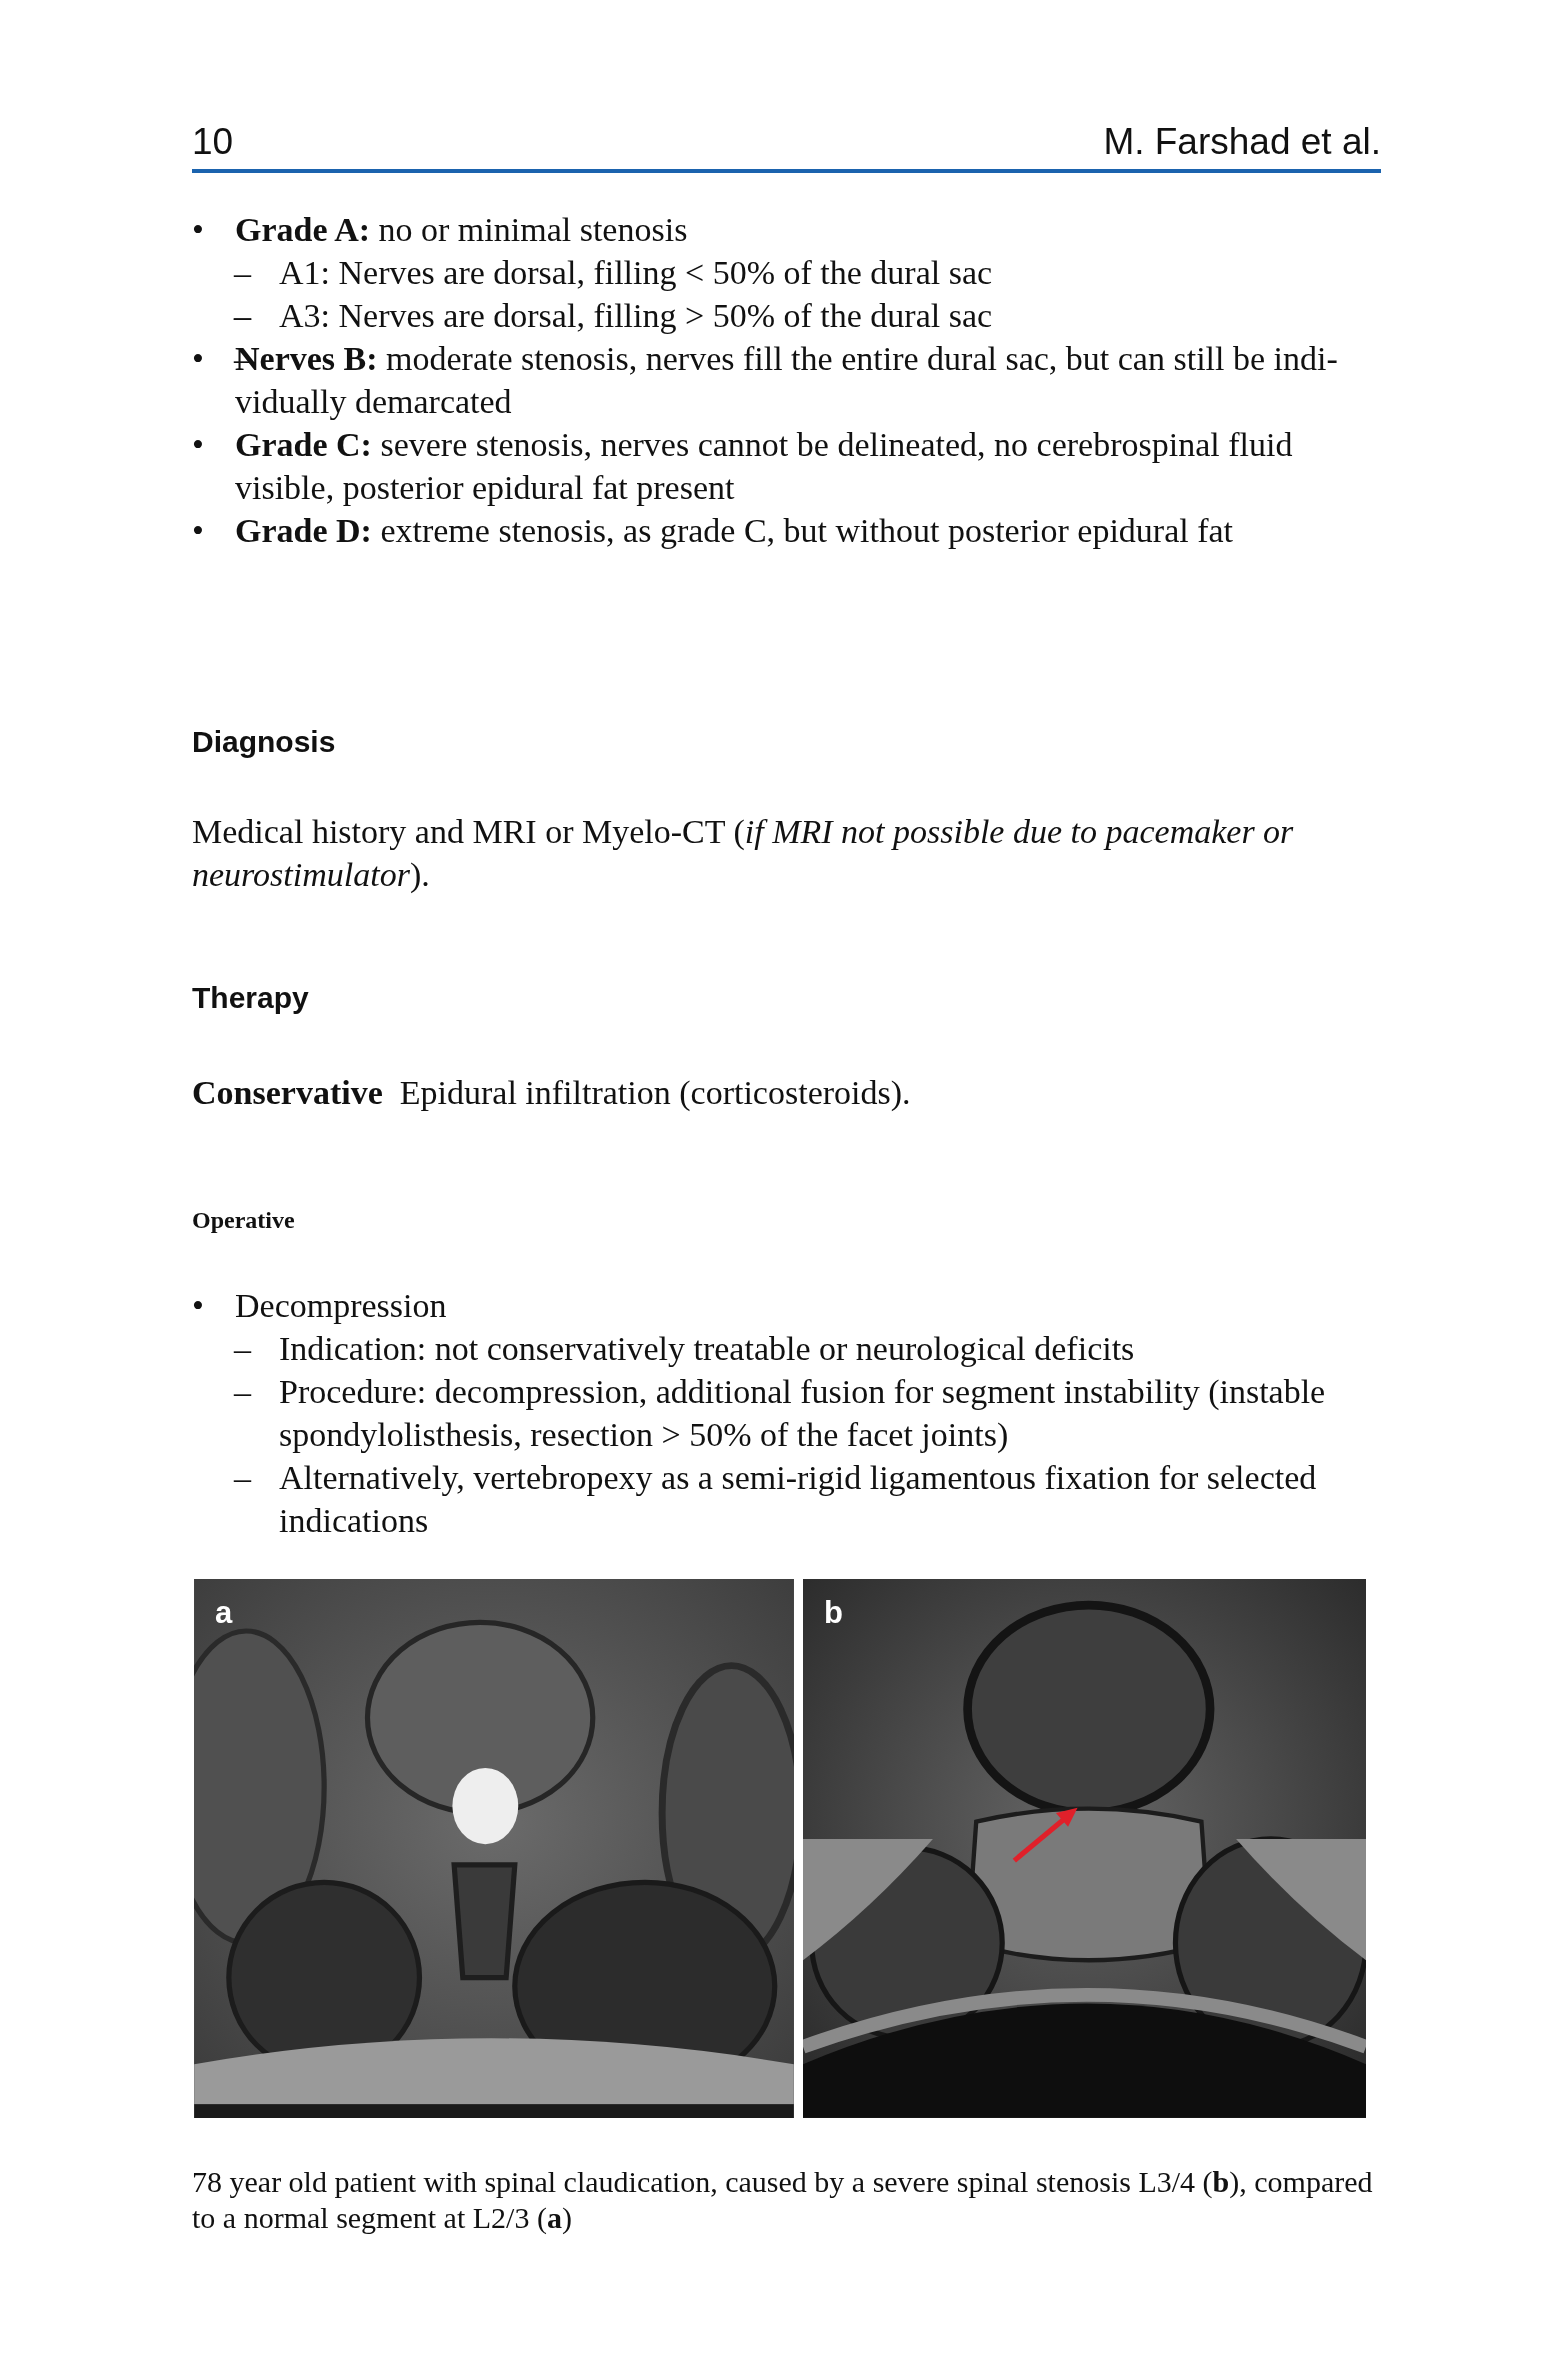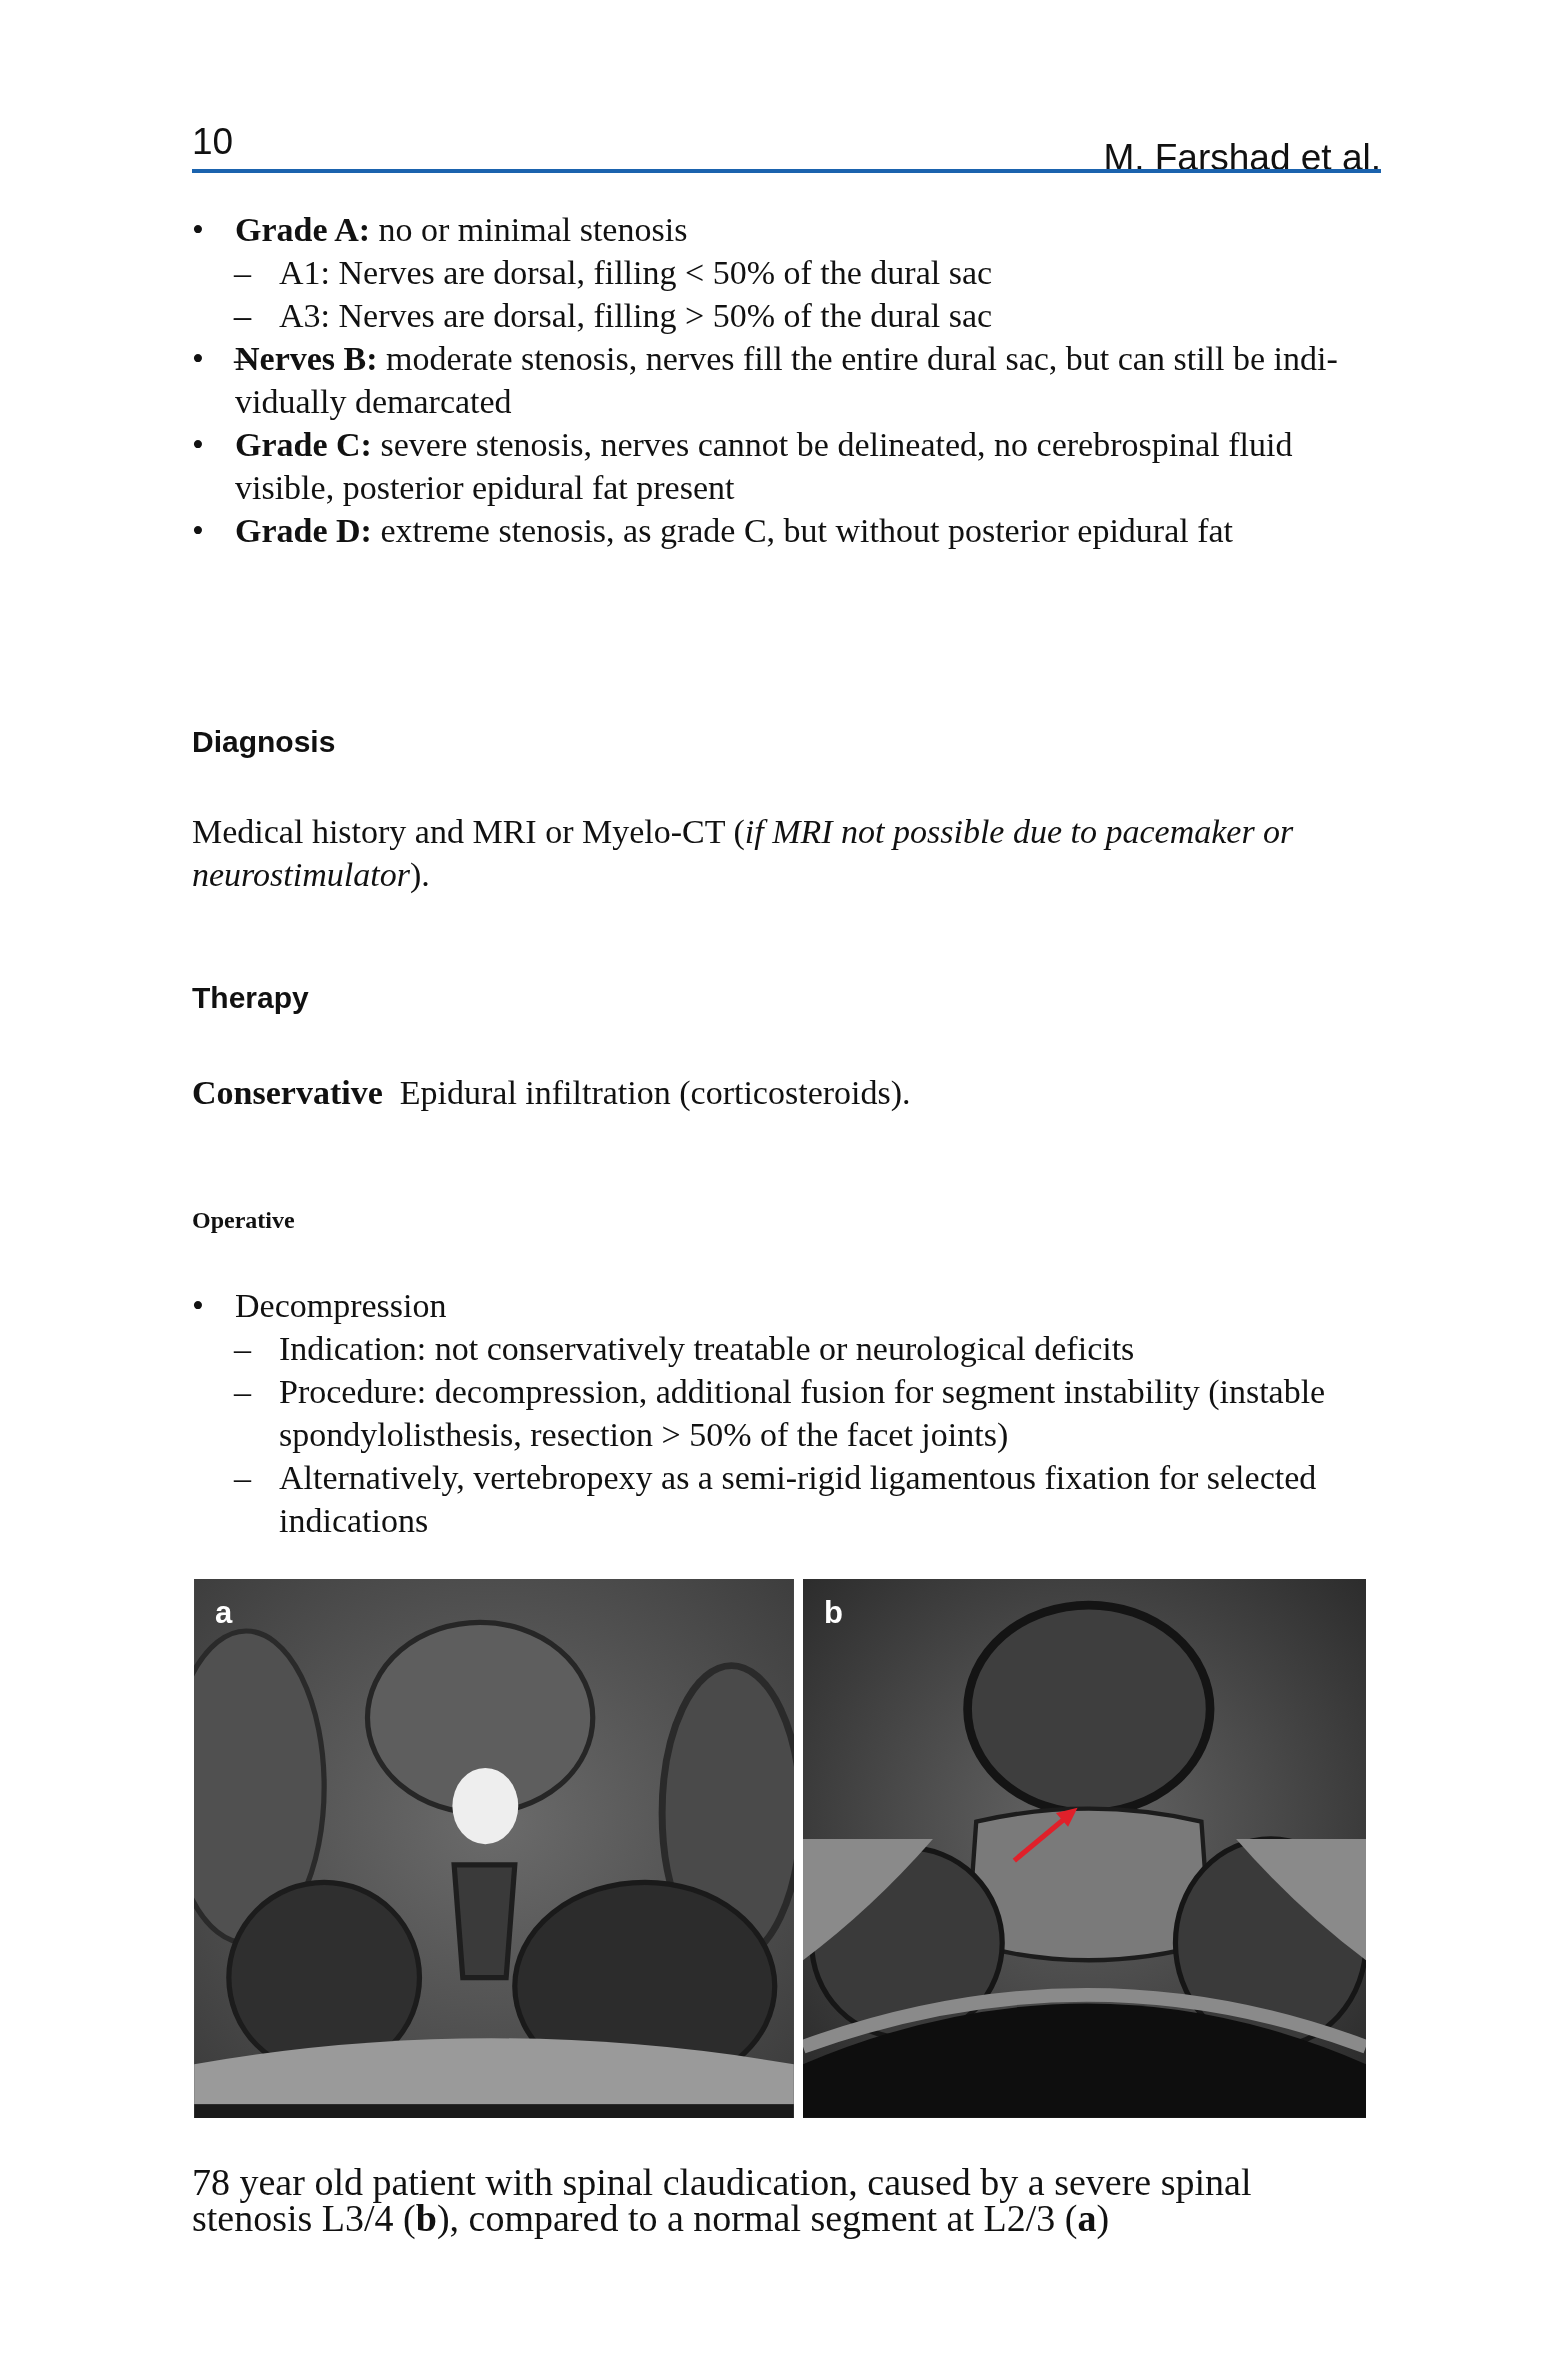--- a/index.html
+++ b/index.html
@@ -2,41 +2,41 @@
 <html style="font-size:14px"><head>
 <meta charset="utf-8">
 <style>
   html, body { margin:0; padding:0; background:#ffffff; }
   body { width:1560px; height:2366px; position:relative; overflow:hidden; color:#111; }
   .serif { font-family: "Liberation Serif", "DejaVu Serif", serif; }
   .sans { font-family: "Liberation Sans", "DejaVu Sans", sans-serif; }
 
   #running-header { position:absolute; left:192px; top:121px; width:1189px; height:35px; font-size:37px; }
   #page-number { position:absolute; left:0; top:0; }
-  #running-author { position:absolute; right:0; top:16px; }
+  #running-author { position:absolute; right:0; top:0; }
   #header-rule { position:absolute; left:192px; top:169px; width:1189px; height:4.3px; background:#1b63ae; }
 
   .body-text { font-size:34px; line-height:43px; }
   .list { position:absolute; left:192px; width:1189px; margin:0; padding:0; list-style:none; }
   .li { position:relative; padding-left:43px; }
   .li .bullet { position:absolute; left:0; top:0; width:26px; }
   .sub { position:relative; padding-left:87px; }
   .sub .dash { position:absolute; left:42px; top:0; }
   b { font-weight:bold; }
 
   .section-heading { position:absolute; left:192px; font-size:30px; font-weight:bold; }
   .para { position:absolute; left:192px; width:1189px; }
   .subhead { position:absolute; left:192px; font-size:24px; font-weight:bold; }
 
   #figure { position:absolute; left:194px; top:1579px; width:1172px; height:539px; }
   .mri { position:absolute; top:0; height:539px; overflow:hidden; }
   #mri-a { left:0; width:600px; background:#5a5a5a; }
   #mri-b { left:609px; width:563px; background:#3a3a3a; }
   .panel-label { position:absolute; top:15.6px; left:21px; color:#fff; font-size:31px; font-weight:bold; }
-  #caption { position:absolute; left:192px; top:2164px; width:1189px; font-size:38px; line-height:36px; }
+  #caption { position:absolute; left:192px; top:2164px; width:1189px; font-size:30px; line-height:36px; }
 </style>
 </head>
 <body>
 
 <div id="running-header" class="sans">
   <span id="page-number">10</span>
   <span id="running-author">M. Farshad et al.</span>
 </div>
 <div id="header-rule" style="background: rgb(27, 99, 174);"></div>
 

